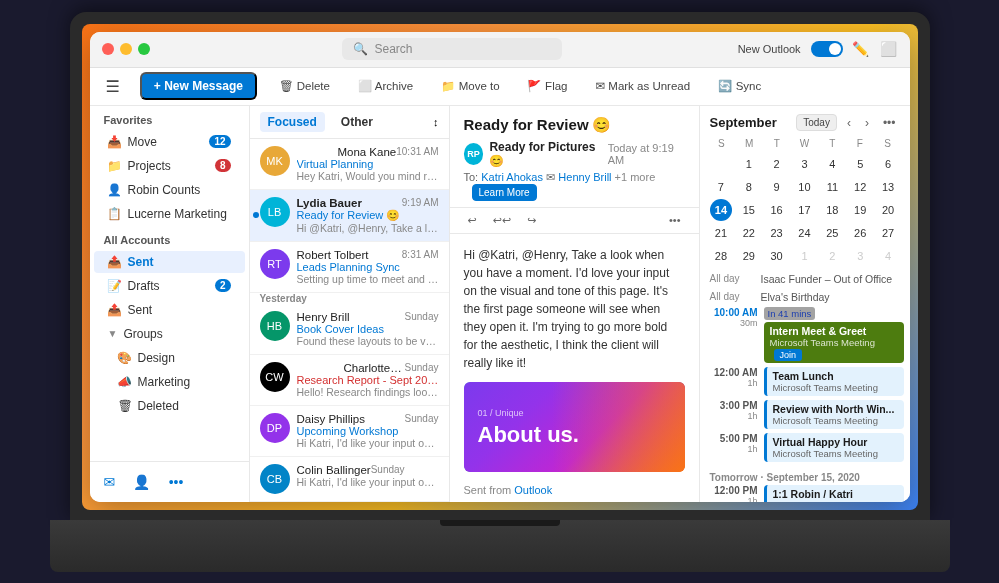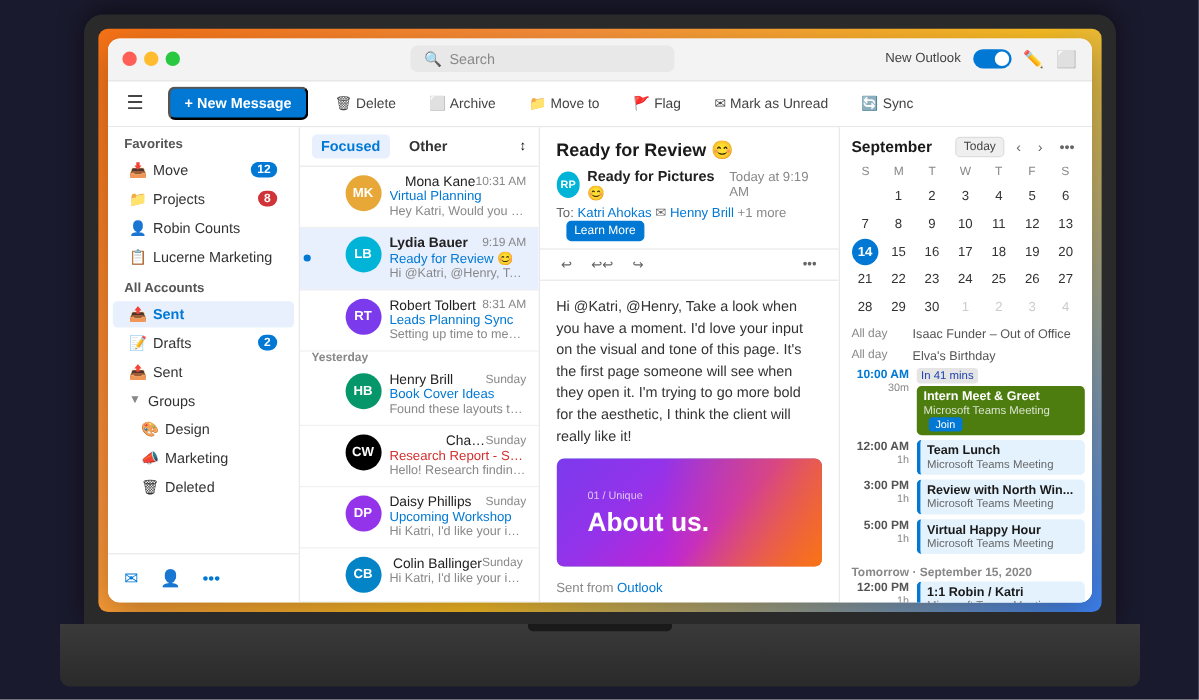--- a/index.html
+++ b/index.html
@@ -313,24 +313,23 @@
     }
     .mail-item.active { background: #e8f0fe; }
 
     .mail-avatar {
       width: 30px; height: 30px;
       border-radius: 50%;
       display: flex;
       align-items: center;
       justify-content: center;
       font-size: 11px;
-      font-weight: 700;
+      font-weight: 400;
       color: white;
       flex-shrink: 0;
-      margin-left: 28px;
     }
 
     .mail-content { flex: 1; min-width: 0; }
     .mail-sender { font-size: 11.5px; color: #222; white-space: nowrap; overflow: hidden; text-overflow: ellipsis; }
     .mail-subject { font-size: 11px; color: #0078d4; white-space: nowrap; overflow: hidden; text-overflow: ellipsis; }
     .mail-preview { font-size: 10.5px; color: #888; white-space: nowrap; overflow: hidden; text-overflow: ellipsis; }
     .mail-time { font-size: 10px; color: #888; flex-shrink: 0; }
 
     .mail-unread-dot {
       width: 6px; height: 6px;
@@ -798,21 +797,21 @@
                     <div class="mail-time">Sunday</div>
                   </div>
                   <div class="mail-subject">Upcoming Workshop</div>
                   <div class="mail-preview">Hi Katri, I'd like your input on material...</div>
                 </div>
               </div>
 
               <div class="mail-item">
                 <div class="mail-avatar" style="background:#0284c7;">CB</div>
                 <div class="mail-content">
-                  <div style="display:flex;justify-content:center;">
+                  <div style="display:flex;justify-content:flex-start;">
                     <div class="mail-sender">Colin Ballinger</div>
                     <div class="mail-time">Sunday</div>
                   </div>
                   <div class="mail-preview">Hi Katri, I'd like your input on material...</div>
                 </div>
               </div>
 
             </div>
           </div>
 
@@ -835,21 +834,21 @@
               <span class="reading-toolbar-btn">↩↩</span>
               <span class="reading-toolbar-btn">↪</span>
               <span style="margin-left:auto;" class="reading-toolbar-btn">•••</span>
             </div>
 
             <div class="reading-body">
               <p>Hi @Katri, @Henry, Take a look when you have a moment. I'd love your input on the visual and tone of this page. It's the first page someone will see when they open it. I'm trying to go more bold for the aesthetic, I think the client will really like it!</p>
 
               <div class="email-image">
                 <div style="position:absolute;top:0;left:0;right:0;bottom:0;background:linear-gradient(135deg,#7c3aed 0%,#9333ea 30%,#c026d3 60%,#f97316 100%);border-radius:6px;"></div>
-                <div style="position:relative;z-index:1;text-align:left;padding:10px 14px;width:100%;margin-left:12px;">
+                <div style="position:relative;z-index:1;text-align:left;padding:10px 14px;width:100%;">
                   <div style="font-size:9px;color:rgba(255,255,255,0.7);margin-bottom:4px;">01 / Unique</div>
                   <div style="font-size:22px;font-weight:800;color:white;line-height:1;">About us.</div>
                 </div>
                 <div style="position:absolute;bottom:0;right:0;width:60%;height:100%;background:linear-gradient(to left,rgba(249,115,22,0.6),transparent);border-radius:0 6px 6px 0;"></div>
               </div>
 
               <div class="sent-from" style="margin-top:10px;font-size:11px;color:#888;">
                 Sent from <a class="outlook-link">Outlook</a>
               </div>
             </div>
@@ -933,21 +932,21 @@
                 <span class="all-day-label">All day</span>
                 <span>Elva's Birthday</span>
               </div>
 
               <div class="timed-event">
                 <div class="event-time-col">
                   <div class="event-time" style="color:#0078d4;">10:00 AM</div>
                   <div class="event-duration">30m</div>
                 </div>
                 <div style="flex:1;">
-                  <div style="background:#e5e5e5;border-radius:3px;padding:1px 4px;font-size:9.5px;color:#1e40af;margin-bottom:2px;display:inline-block;">In 41 mins</div>
+                  <div style="background:#a3a3a3;border-radius:3px;padding:1px 4px;font-size:9.5px;color:#1e40af;margin-bottom:2px;display:inline-block;">In 41 mins</div>
                   <div class="event-card active-blue">
                     <div class="event-title">Intern Meet &amp; Greet</div>
                     <div class="event-subtitle">Microsoft Teams Meeting</div>
                     <span class="join-btn">Join</span>
                   </div>
                 </div>
               </div>
 
               <div class="timed-event">
                 <div class="event-time-col">

